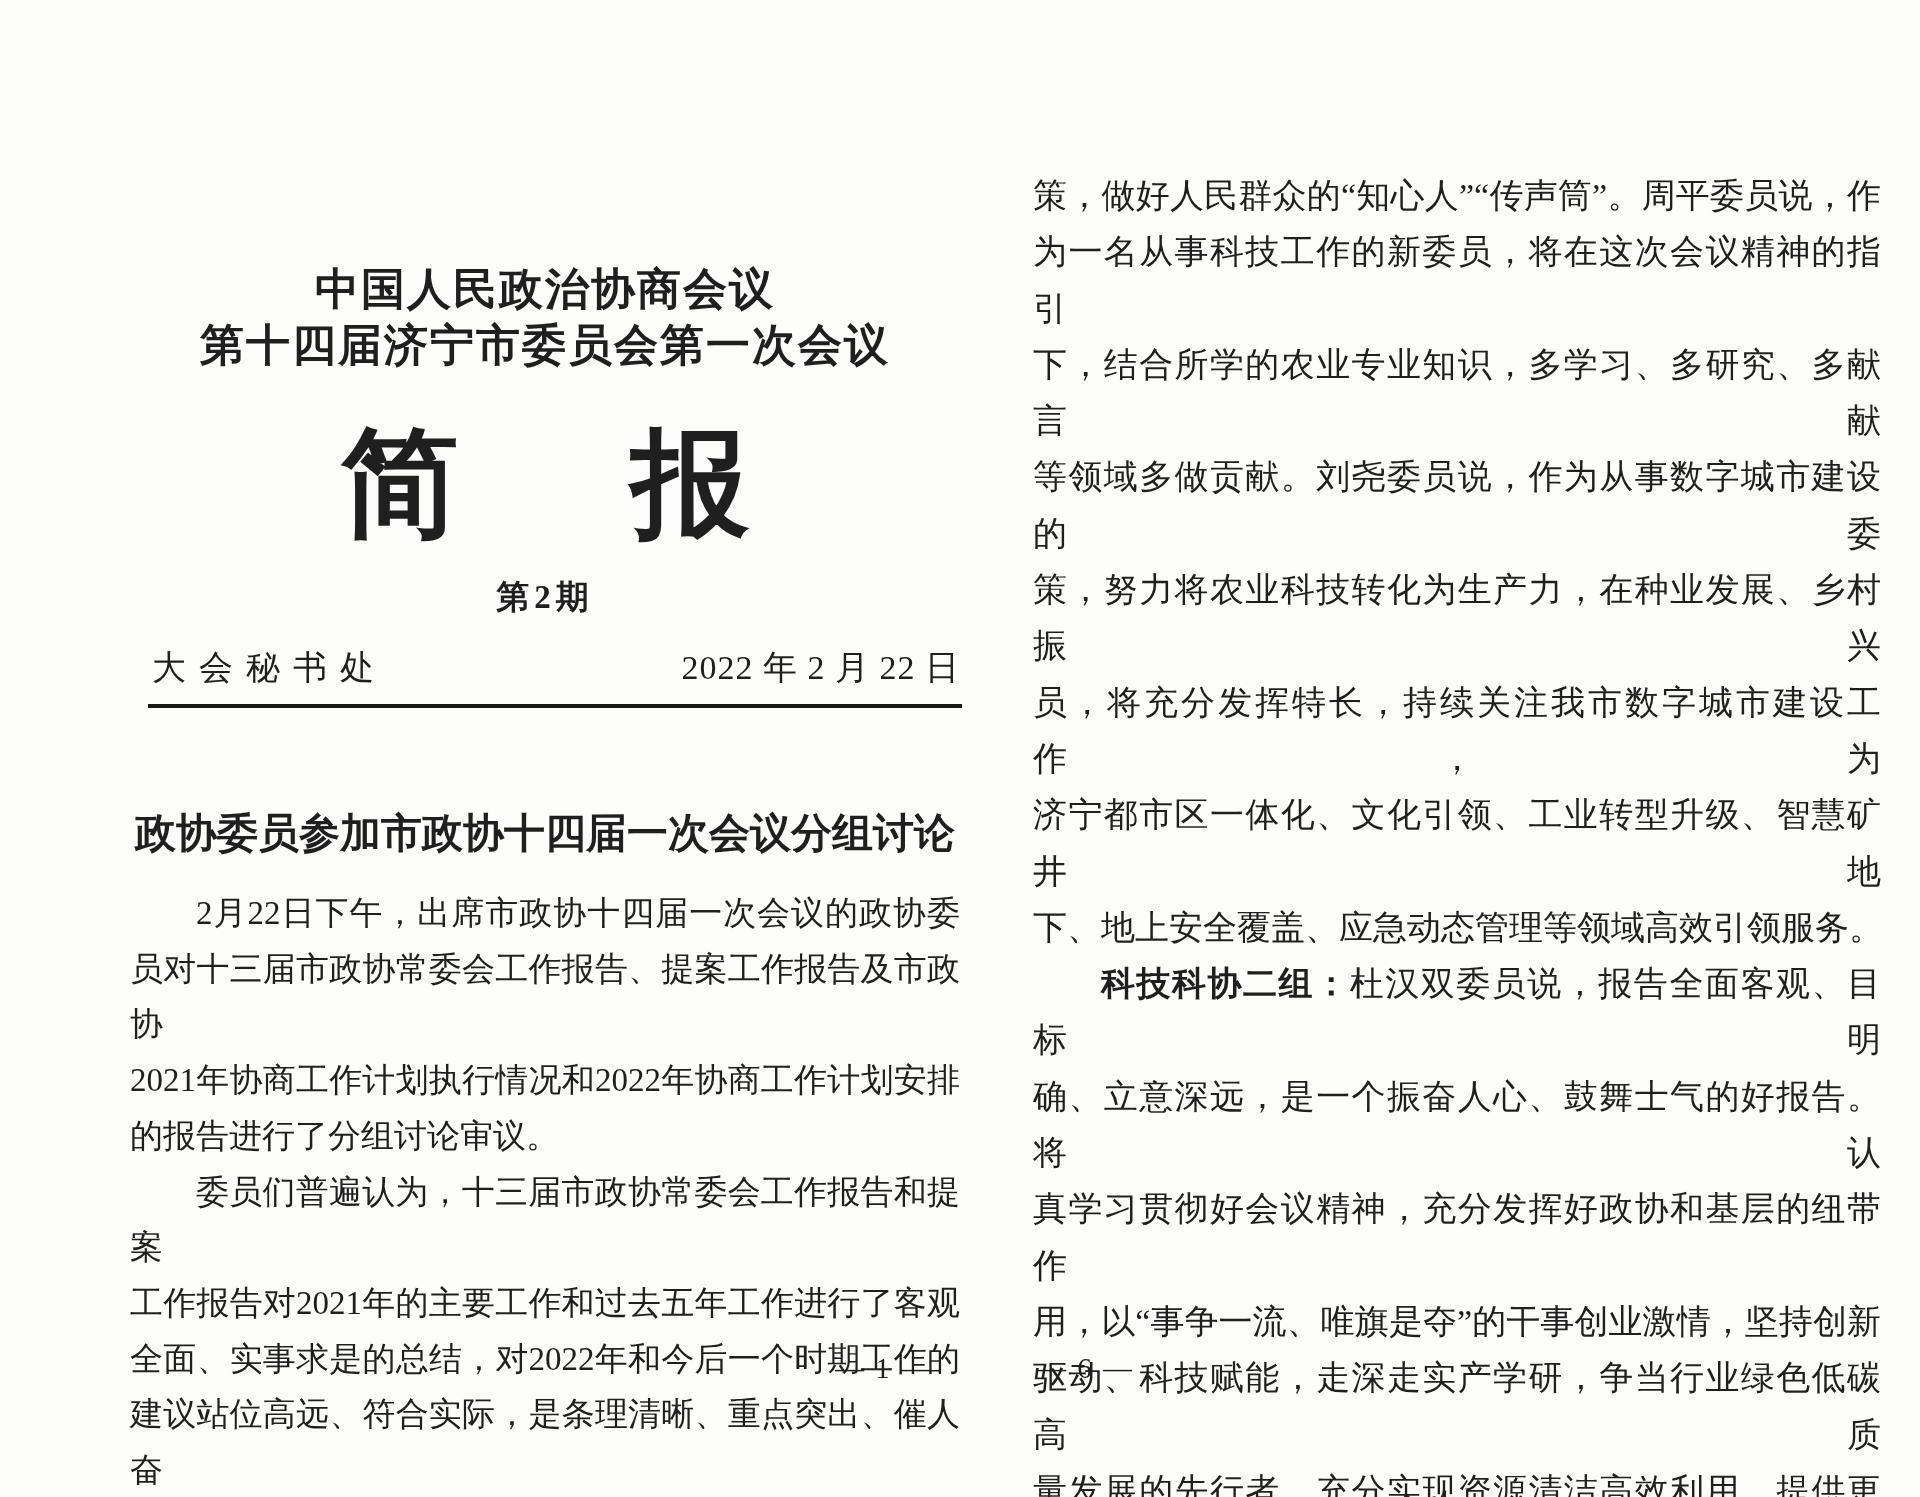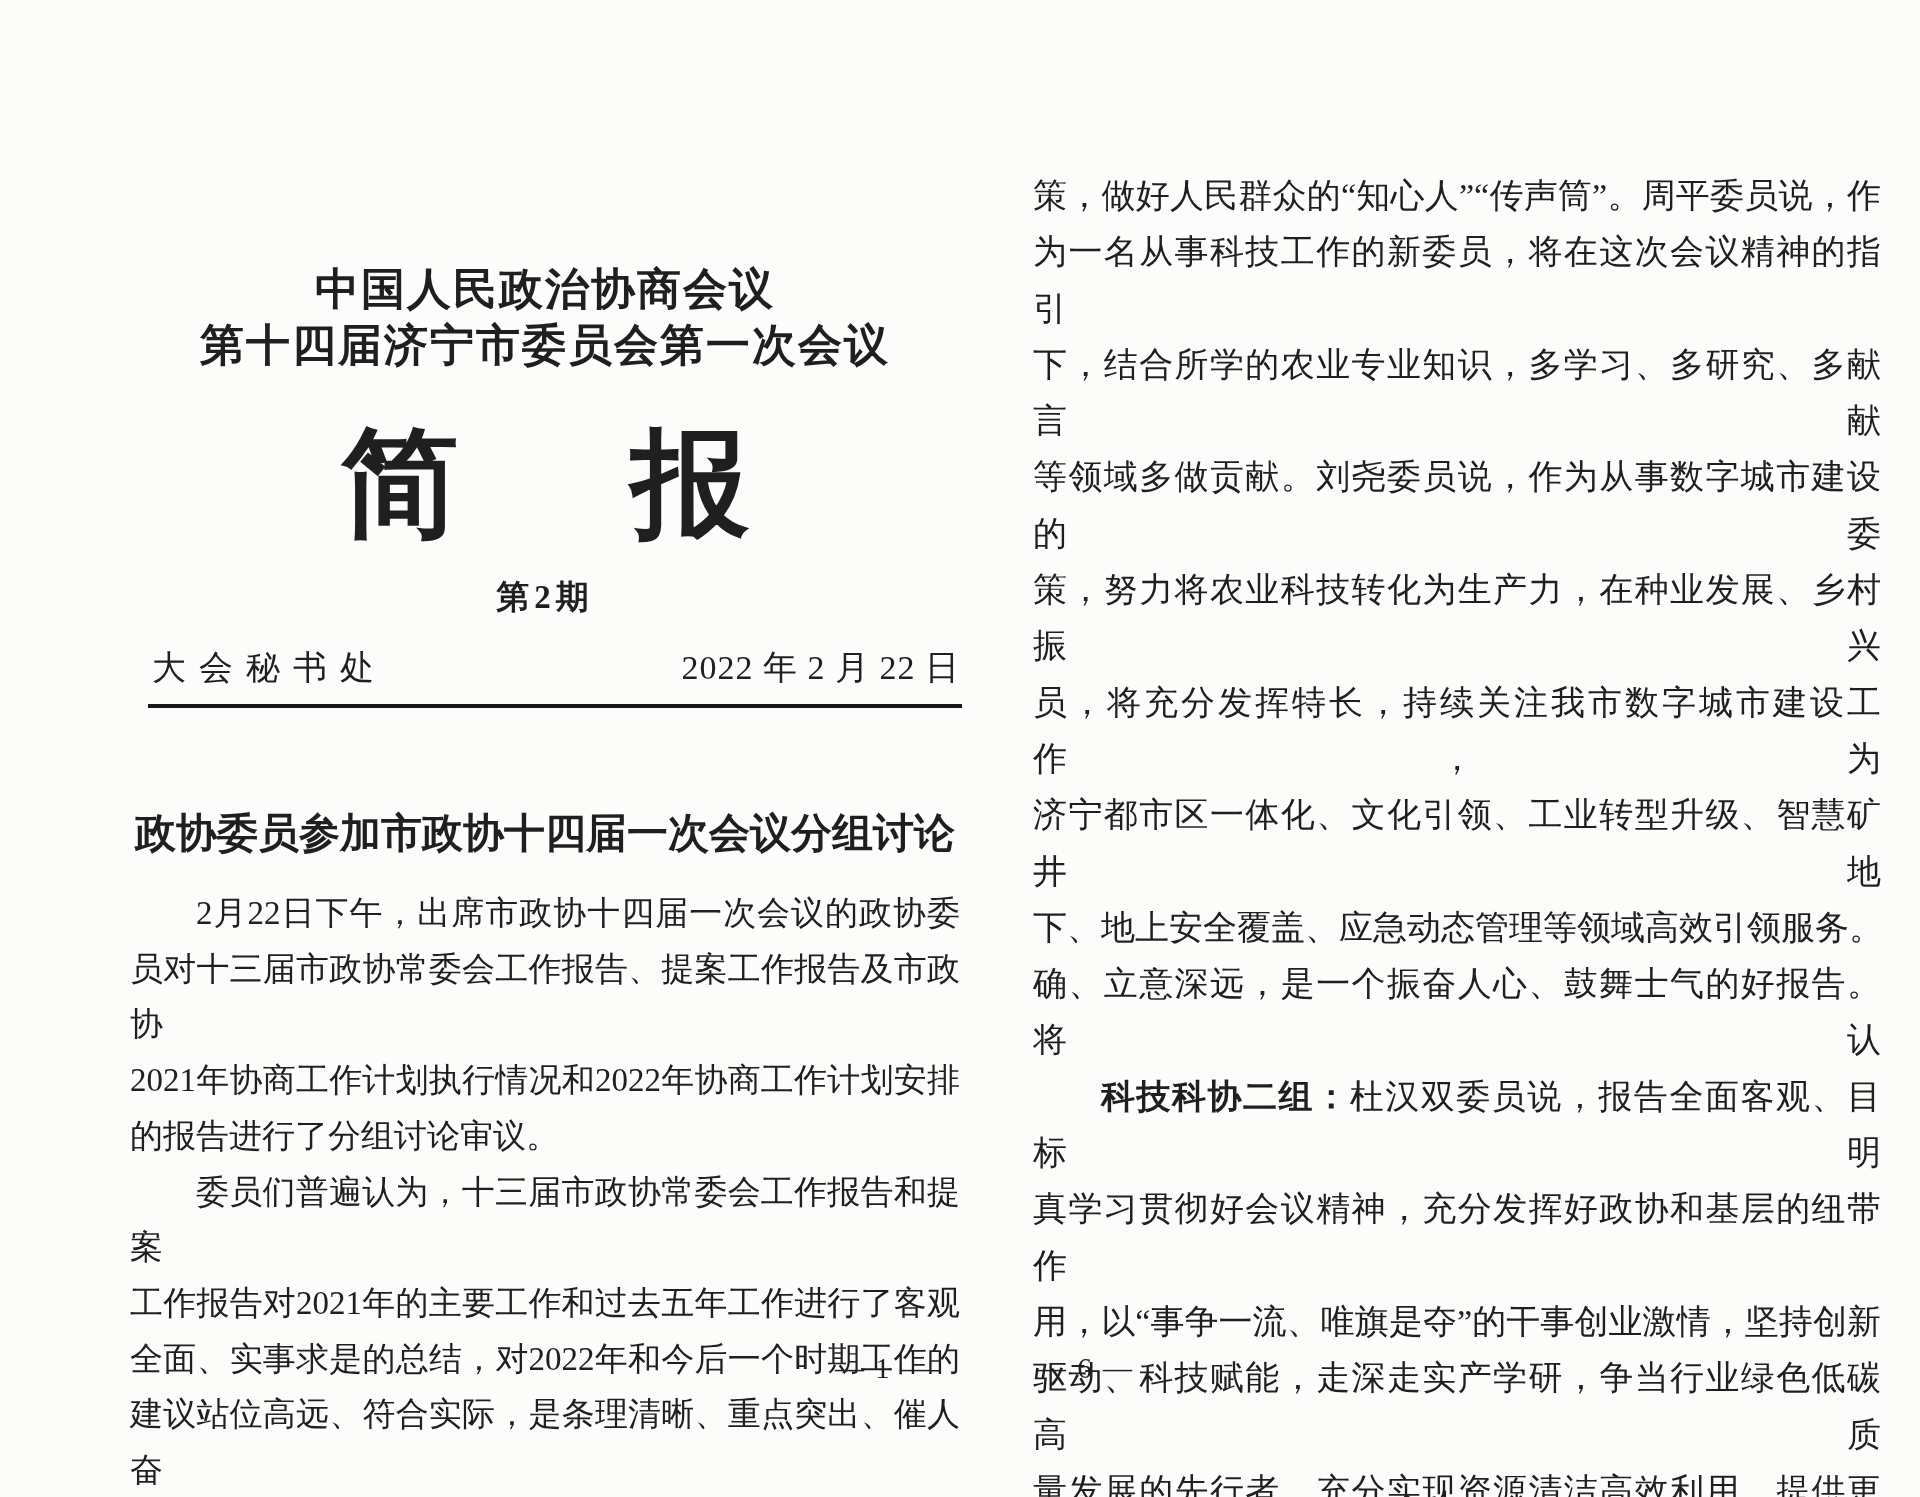--- a/index.html
+++ b/index.html
@@ -112,22 +112,22 @@
   <div id="right-col" class="col">
     <div id="right-body" class="body-block">
         <div class="line fill"><span class="">策，做好人民群众的“知心人”“传声筒”。周平委员说，作</span></div>
         <div class="line fill"><span class="">为一名从事科技工作的新委员，将在这次会议精神的指引</span></div>
         <div class="line fill"><span class="">下，结合所学的农业专业知识，多学习、多研究、多献言献</span></div>
         <div class="line fill"><span class="">等领域多做贡献。刘尧委员说，作为从事数字城市建设的委</span></div>
         <div class="line fill"><span class="">策，努力将农业科技转化为生产力，在种业发展、乡村振兴</span></div>
         <div class="line fill"><span class="">员，将充分发挥特长，持续关注我市数字城市建设工作，为</span></div>
         <div class="line fill"><span class="">济宁都市区一体化、文化引领、工业转型升级、智慧矿井地</span></div>
         <div class="line"><span class="">下、地上安全覆盖、应急动态管理等领域高效引领服务。</span></div>
+        <div class="line fill ind"><span class="b ">科技科协二组：</span><span class="">杜汉双委员说，报告全面客观、目标明</span></div>
         <div class="line fill"><span class="">确、立意深远，是一个振奋人心、鼓舞士气的好报告。将认</span></div>
-        <div class="line fill ind"><span class="b ">科技科协二组：</span><span class="">杜汉双委员说，报告全面客观、目标明</span></div>
         <div class="line fill"><span class="">真学习贯彻好会议精神，充分发挥好政协和基层的纽带作</span></div>
         <div class="line fill"><span class="">用，以“事争一流、唯旗是夺”的干事创业激情，坚持创新</span></div>
         <div class="line fill"><span class="">驱动、科技赋能，走深走实产学研，争当行业绿色低碳高质</span></div>
         <div class="line fill"><span class="">量发展的先行者，充分实现资源清洁高效利用，提供更多的</span></div>
       </div>
   </div>
 
   <div id="pageno-left" class="pageno">— 1 —</div>
   <div id="pageno-right" class="pageno">— 6 —</div>
 </div>

